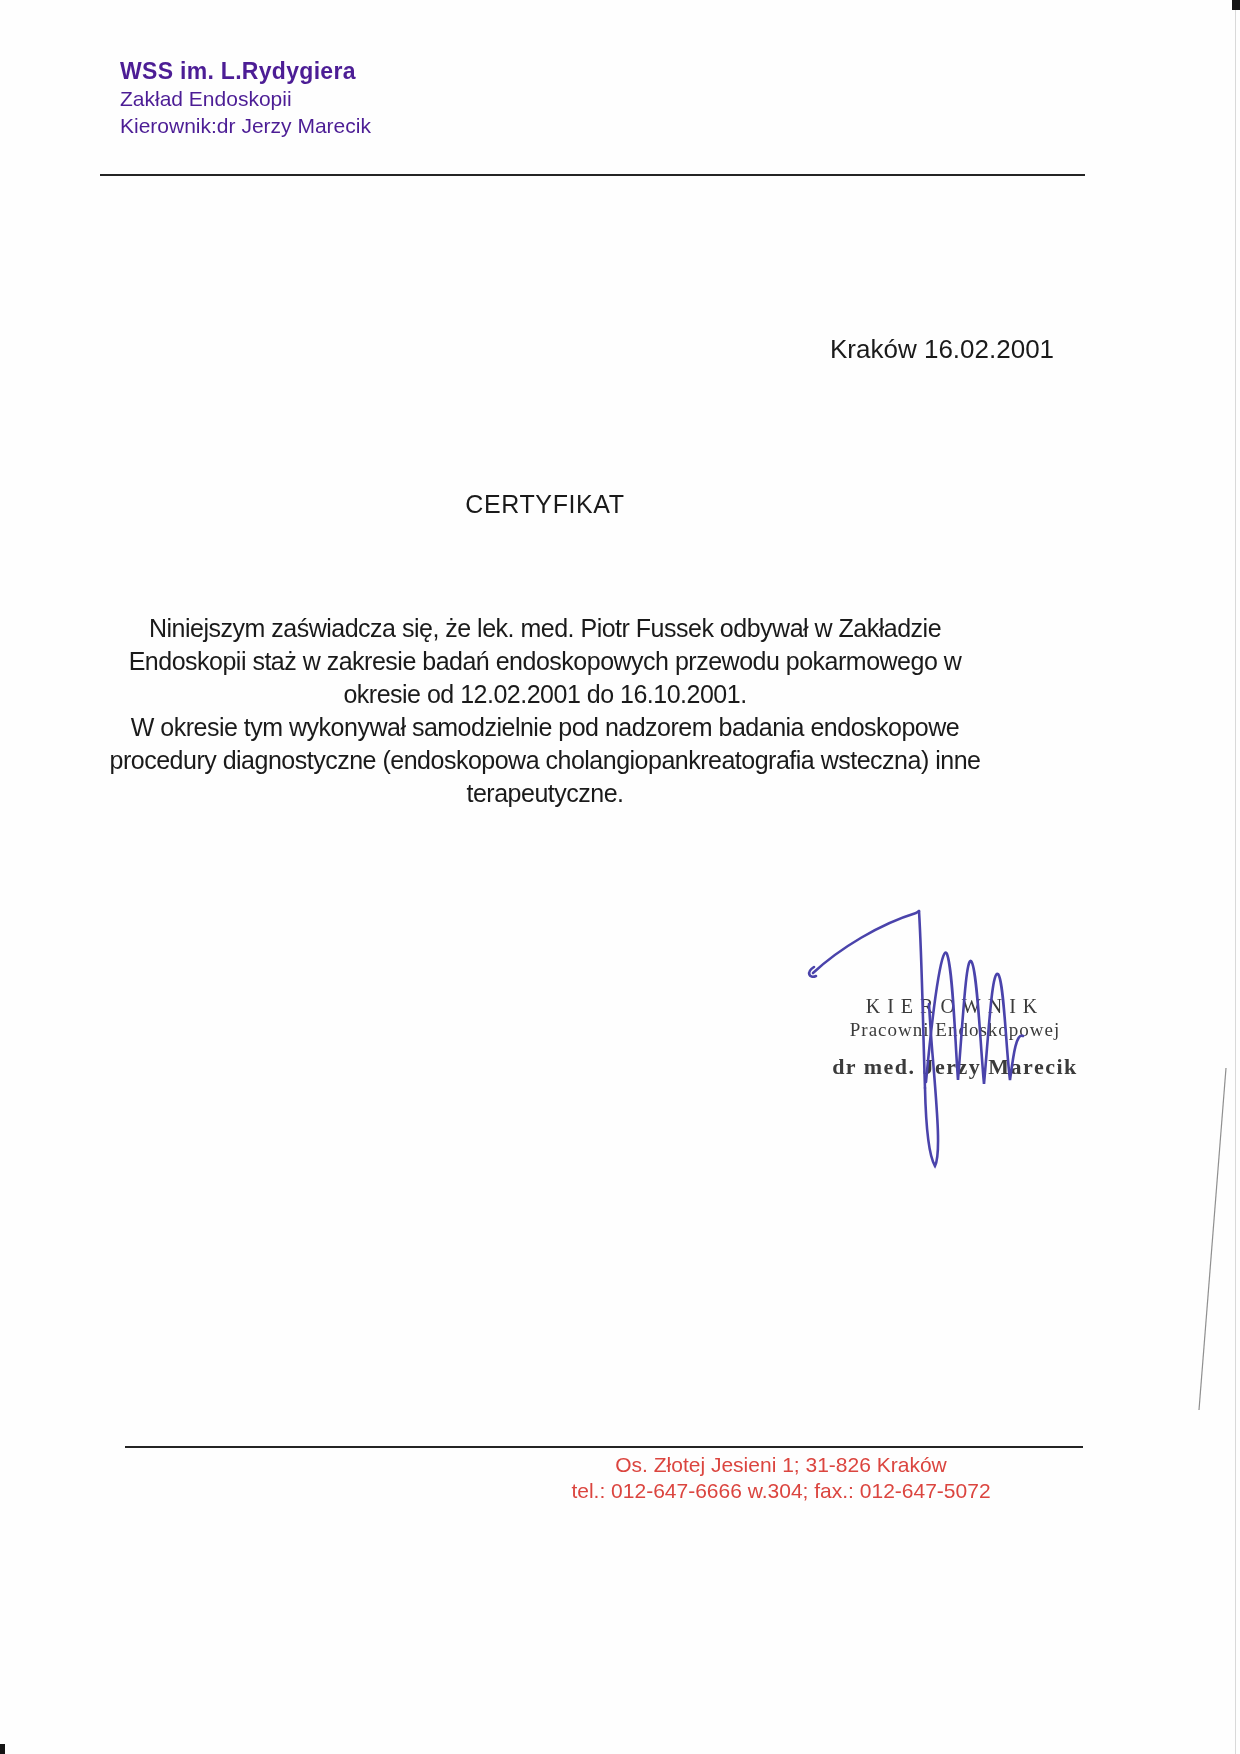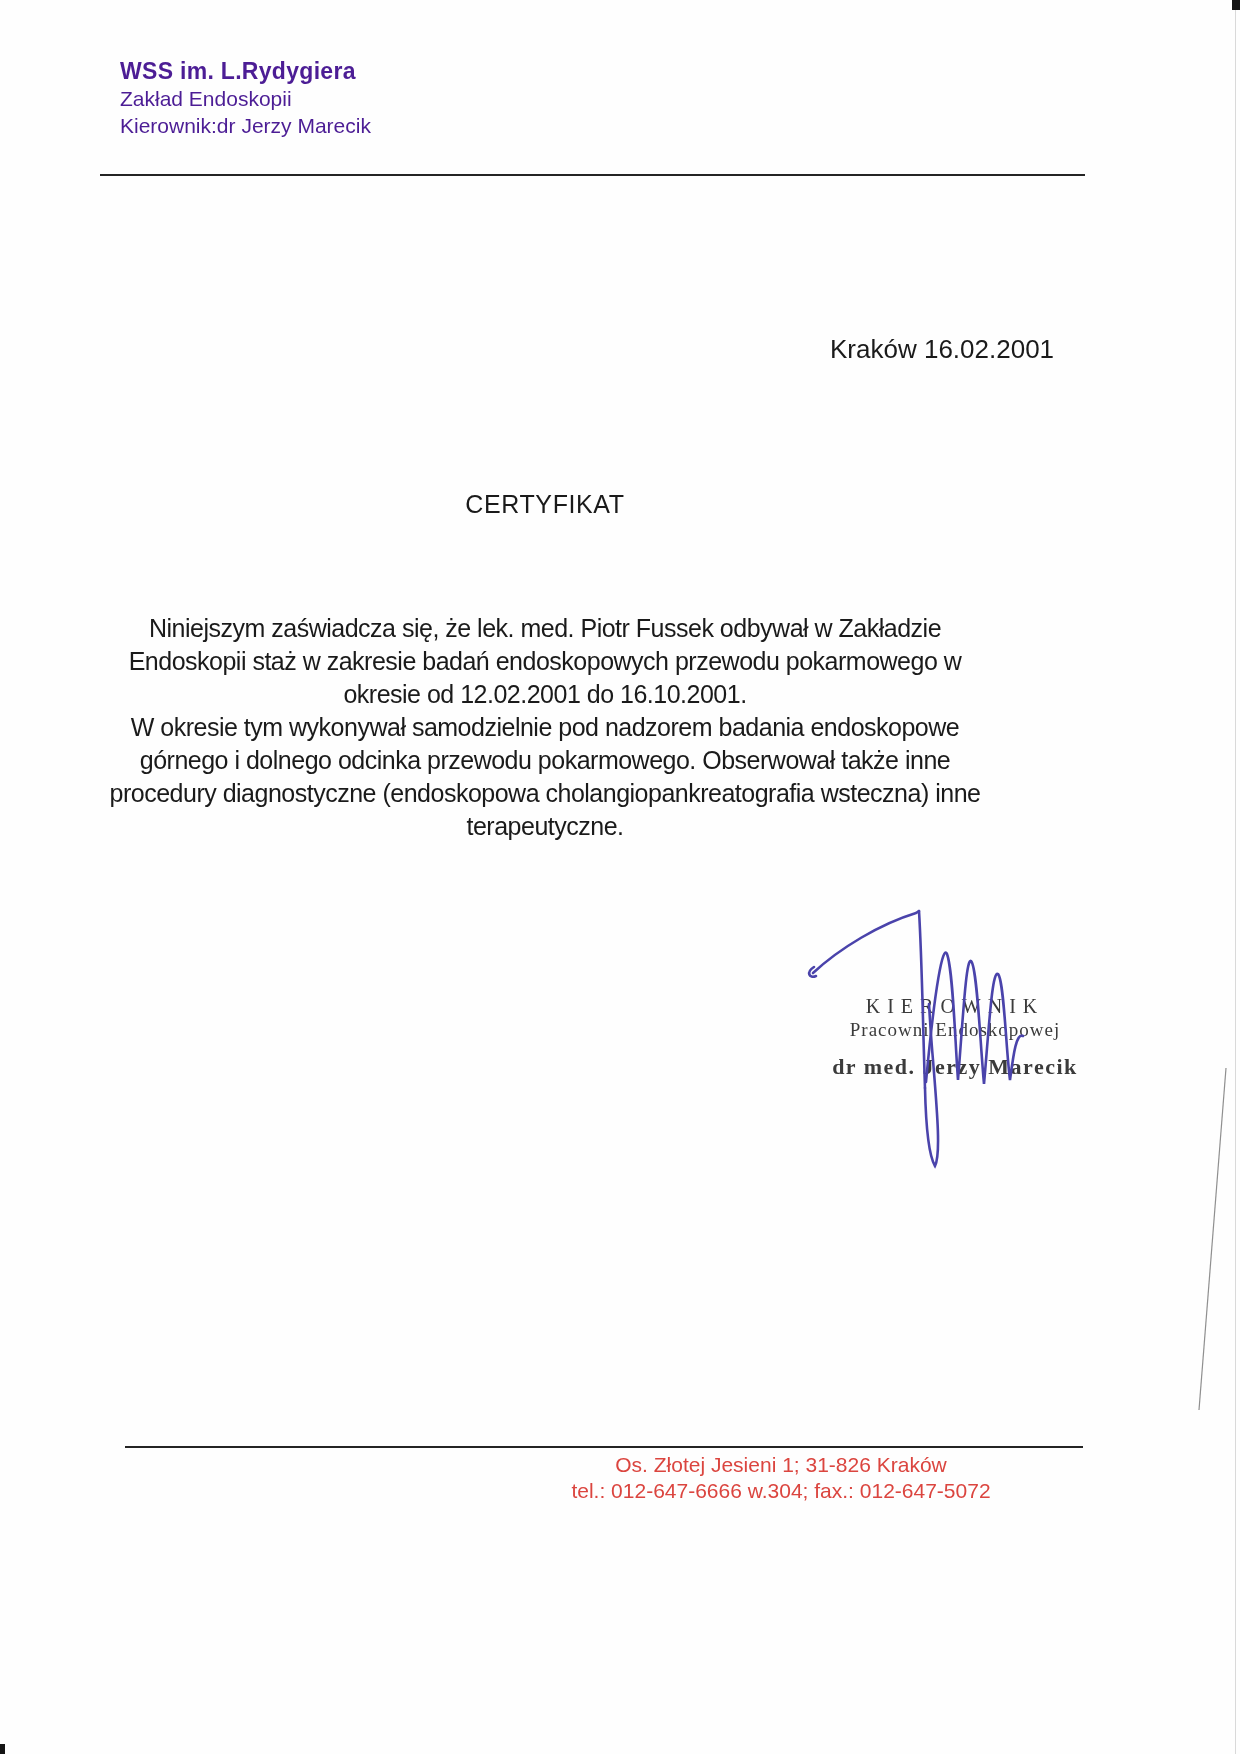--- a/index.html
+++ b/index.html
@@ -80,21 +80,20 @@
 
   <div class="dateline">Kraków 16.02.2001</div>
 
   <h1 class="title">CERTYFIKAT</h1>
 
   <div class="bodytext">
     <div class="line">Niniejszym zaświadcza się, że lek. med. Piotr Fussek odbywał w Zakładzie</div>
     <div class="line">Endoskopii staż w zakresie badań endoskopowych przewodu pokarmowego w</div>
     <div class="line">okresie od 12.02.2001 do 16.10.2001.</div>
     <div class="line">W okresie tym wykonywał samodzielnie pod nadzorem badania endoskopowe</div>
-    <div class="line">górnego i dolnego odcinka przewodu pokarmowego. Obserwował także inne</div>
     <div class="line">procedury diagnostyczne (endoskopowa cholangiopankreatografia wsteczna) inne</div>
     <div class="line">terapeutyczne.</div>
   </div>
 
   <div class="stamp">
     <div class="role">KIEROWNIK</div>
     <div class="unit">Pracowni Endoskopowej</div>
     <div class="name">dr med. Jerzy Marecik</div>
   </div>
 

